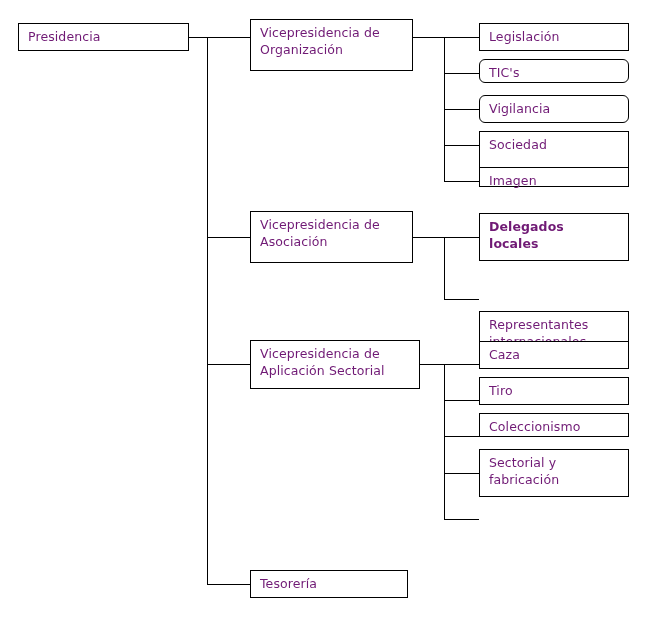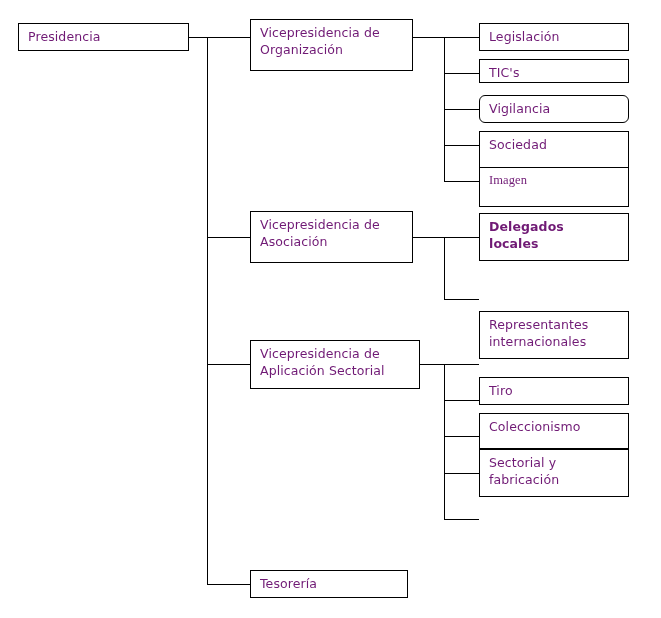--- a/index.html
+++ b/index.html
@@ -49,30 +49,30 @@
   <div class="node" style="left:250px; top:19px; width:163px; height:52px;">Vicepresidencia de
 Organización</div>
 
   <div class="line h" style="left:413px; top:37px; width:31px;"></div>
   <div class="line v" style="left:444px; top:37px; height:145px;"></div>
 
   <div class="line h" style="left:444px; top:37px; width:35px;"></div>
   <div class="node" style="left:479px; top:23px; width:150px; height:28px;">Legislación</div>
 
   <div class="line h" style="left:444px; top:73px; width:35px;"></div>
-  <div class="node" style="left:479px; top:59px; width:150px; height:24px;">TIC's</div>
+  <div class="node" style="left:479px; top:59px; width:150px; height:24px;border-radius:6px;">TIC's</div>
 
   <div class="line h" style="left:444px; top:109px; width:35px;"></div>
   <div class="node" style="left:479px; top:95px; width:150px; height:28px;border-radius:6px;">Vigilancia</div>
 
   <div class="line h" style="left:444px; top:145px; width:35px;"></div>
   <div class="node" style="left:479px; top:131px; width:150px; height:40px;">Sociedad</div>
 
   <div class="line h" style="left:444px; top:181px; width:35px;"></div>
-  <div class="node" style="left:479px; top:167px; width:150px; height:40px;font-family:Liberation Serif, serif;">Imagen</div>
+  <div class="node" style="left:479px; top:167px; width:150px; height:20px;">Imagen</div>
 
   <div class="line h" style="left:207px; top:237px; width:43px;"></div>
   <div class="node" style="left:250px; top:211px; width:163px; height:52px;">Vicepresidencia de
 Asociación</div>
 
   <div class="line h" style="left:413px; top:237px; width:31px;"></div>
   <div class="line v" style="left:444px; top:237px; height:62px;"></div>
 
   <div class="line h" style="left:444px; top:237px; width:35px;"></div>
   <div class="node" style="left:479px; top:213px; width:150px; height:48px;font-weight:bold;">Delegados
@@ -83,26 +83,27 @@
 internacionales</div>
 
   <div class="line h" style="left:207px; top:364px; width:43px;"></div>
   <div class="node" style="left:250px; top:340px; width:170px; height:49px;">Vicepresidencia de
 Aplicación Sectorial</div>
 
   <div class="line h" style="left:420px; top:364px; width:24px;"></div>
   <div class="line v" style="left:444px; top:364px; height:155px;"></div>
 
   <div class="line h" style="left:444px; top:364px; width:35px;"></div>
+  <div class="node" style="left:479px; top:341px; width:150px; height:28px;">Caza</div>
 
   <div class="line h" style="left:444px; top:400px; width:35px;"></div>
   <div class="node" style="left:479px; top:377px; width:150px; height:28px;padding-left:9px;">Tiro</div>
 
   <div class="line h" style="left:444px; top:436px; width:35px;"></div>
-  <div class="node" style="left:479px; top:413px; width:150px; height:36px;">Coleccionismo</div>
+  <div class="node" style="left:479px; top:413px; width:150px; height:24px;">Coleccionismo</div>
 
   <div class="line h" style="left:444px; top:473px; width:35px;"></div>
   <div class="node" style="left:479px; top:449px; width:150px; height:48px;">Sectorial y
 fabricación</div>
 
   <div class="line h" style="left:444px; top:519px; width:35px;"></div>
 
   <div class="line h" style="left:207px; top:584px; width:43px;"></div>
   <div class="node" style="left:250px; top:570px; width:158px; height:28px;">Tesorería</div>
 

